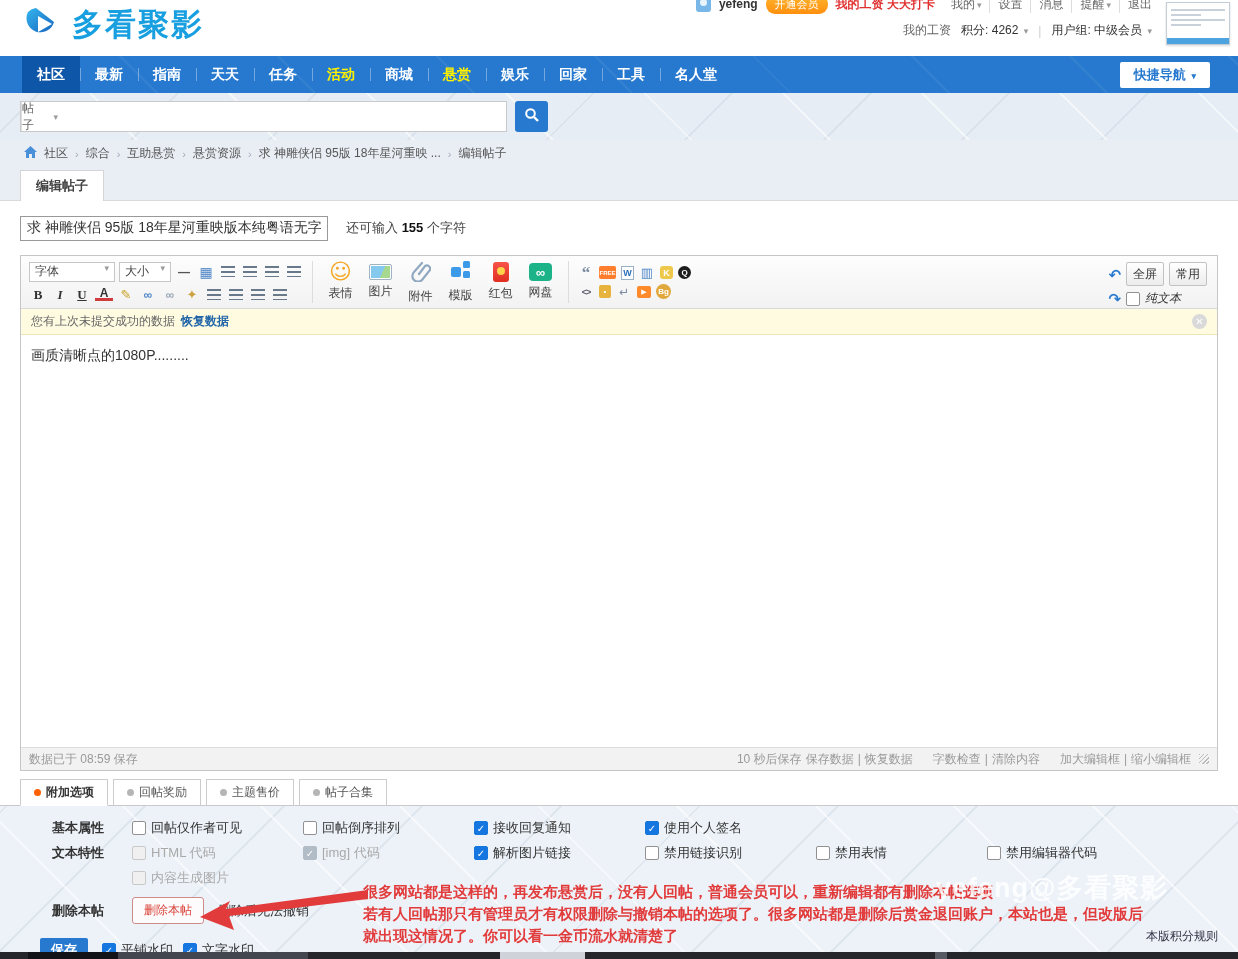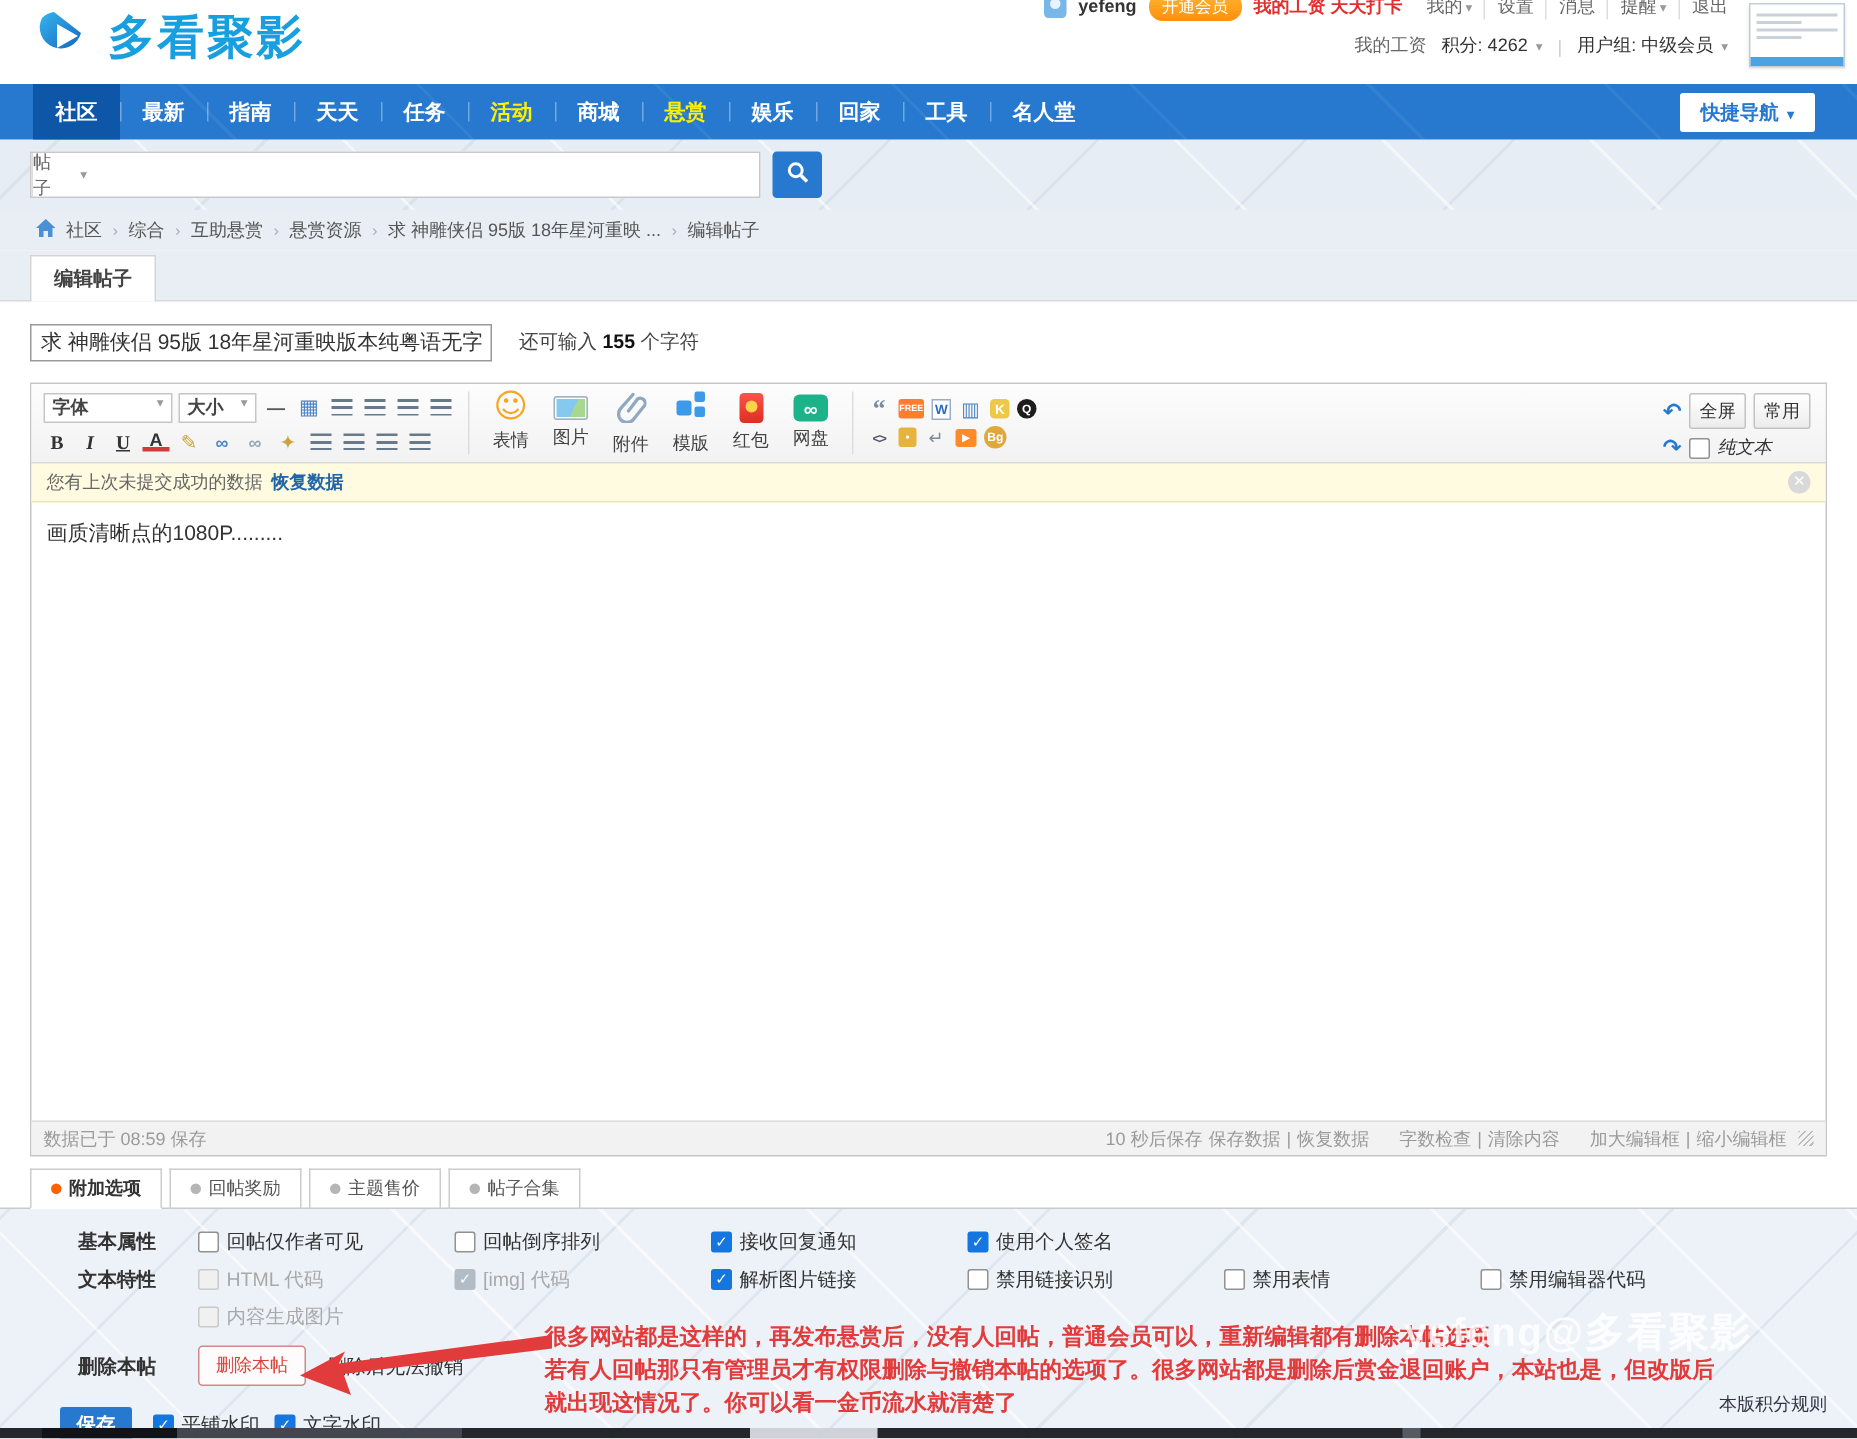--- a/index.html
+++ b/index.html
@@ -59,21 +59,21 @@
   .title-row{display:flex;align-items:center;height:26px;margin-bottom:14px;}
   .title-input{width:308px;height:25px;border:1px solid #999;padding:0 6px;font-size:14px;color:#333;font-family:inherit;outline:none;}
   .remain{margin-left:18px;font-size:13px;color:#444;}
   .remain b{color:#111;}
 
   
   .editor{border:1px solid #c6c6c6;width:1198px;height:516px;display:flex;flex-direction:column;background:#fff;}
   .ed-toolbar{height:53px;background:linear-gradient(#fdfdfd,#f2f2f2);border-bottom:1px solid #d9d9d9;display:flex;align-items:center;padding:0 8px;position:relative;flex:none;}
   .grp-small{display:flex;flex-direction:column;gap:5px;}
   .tb-row{display:flex;align-items:center;gap:4px;}
-  .tb-select{height:20px;border:1px solid #c6c6c6;background:#fff;display:flex;justify-content:space-between;padding:0 5px;font-size:12px;color:#444;cursor:pointer;font-weight:bold;}
+  .tb-select{height:20px;border:1px solid #c6c6c6;background:#fff;display:flex;justify-content:space-between;padding:0 5px;font-size:12px;color:#444;cursor:pointer;}
   .tb-select.font{width:86px;}
   .tb-select.size{width:52px;}
   .fi{display:inline-flex;align-items:center;justify-content:center;width:18px;height:16px;font-size:12px;color:#5b6b7c;cursor:pointer;}
   .fi-hr{font-weight:bold;color:#555;}
   .fi-table{color:#4e86c6;font-size:14px;}
   .fi-bars{width:14px;height:11px;background:repeating-linear-gradient(to bottom,#68798c 0 2px,transparent 2px 5px);margin:0 2px;}
   .fi-b{font-weight:bold;font-family:"Liberation Serif",serif;font-size:13px;color:#333;}
   .fi-i{font-style:italic;font-weight:bold;font-family:"Liberation Serif",serif;font-size:13px;color:#333;}
   .fi-u{text-decoration:underline;font-weight:bold;font-family:"Liberation Serif",serif;font-size:13px;color:#333;}
   .fi-a{font-weight:bold;font-size:12px;color:#333;border-bottom:3px solid #d03c3c;line-height:10px;height:13px;}

